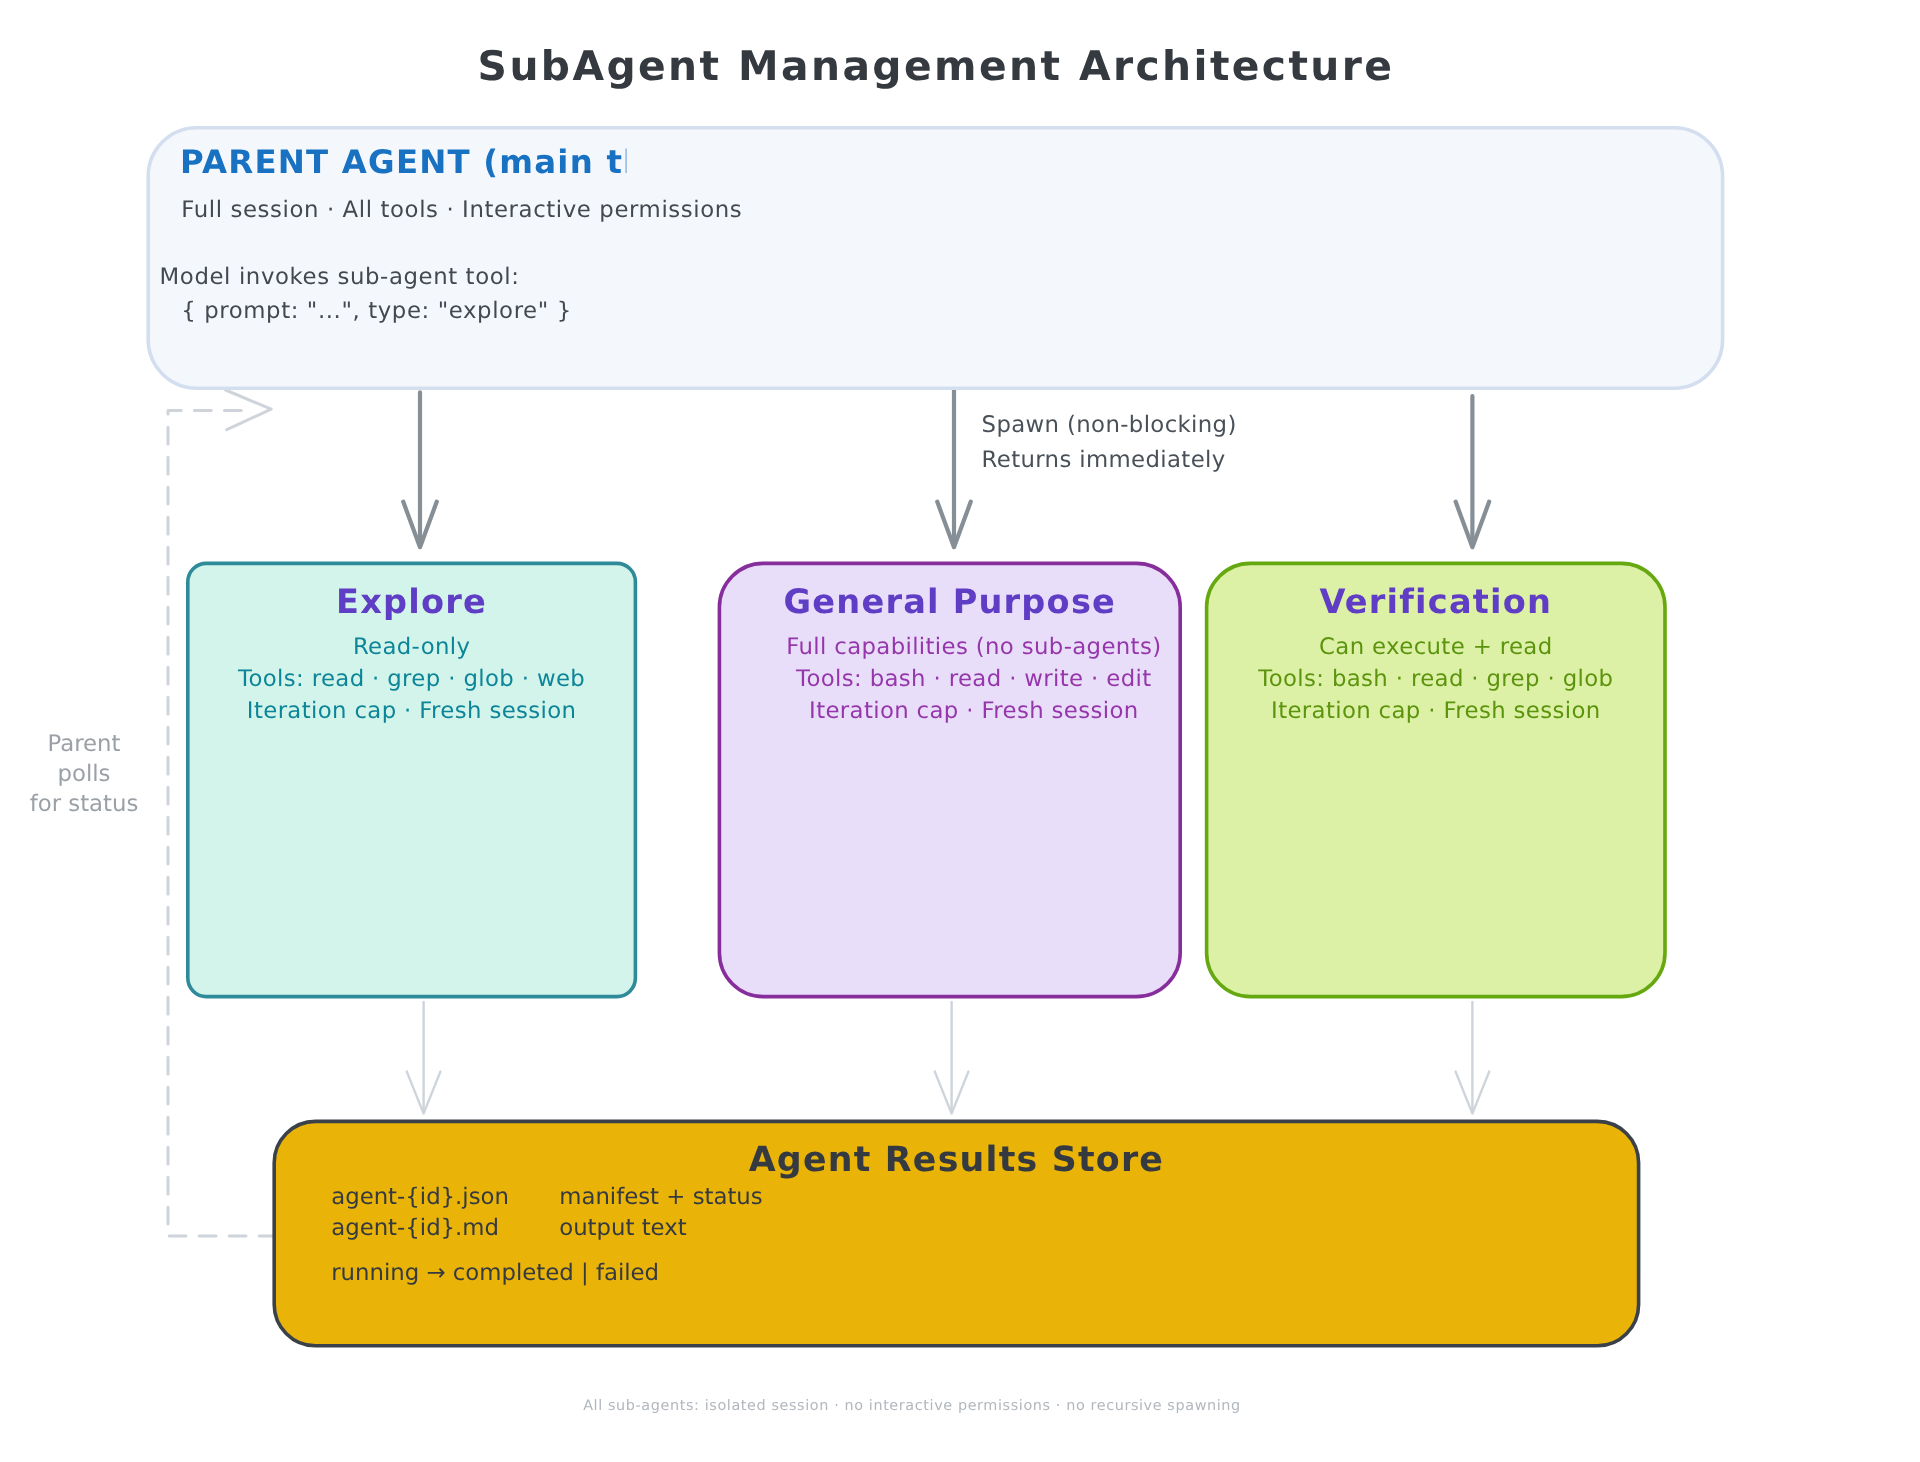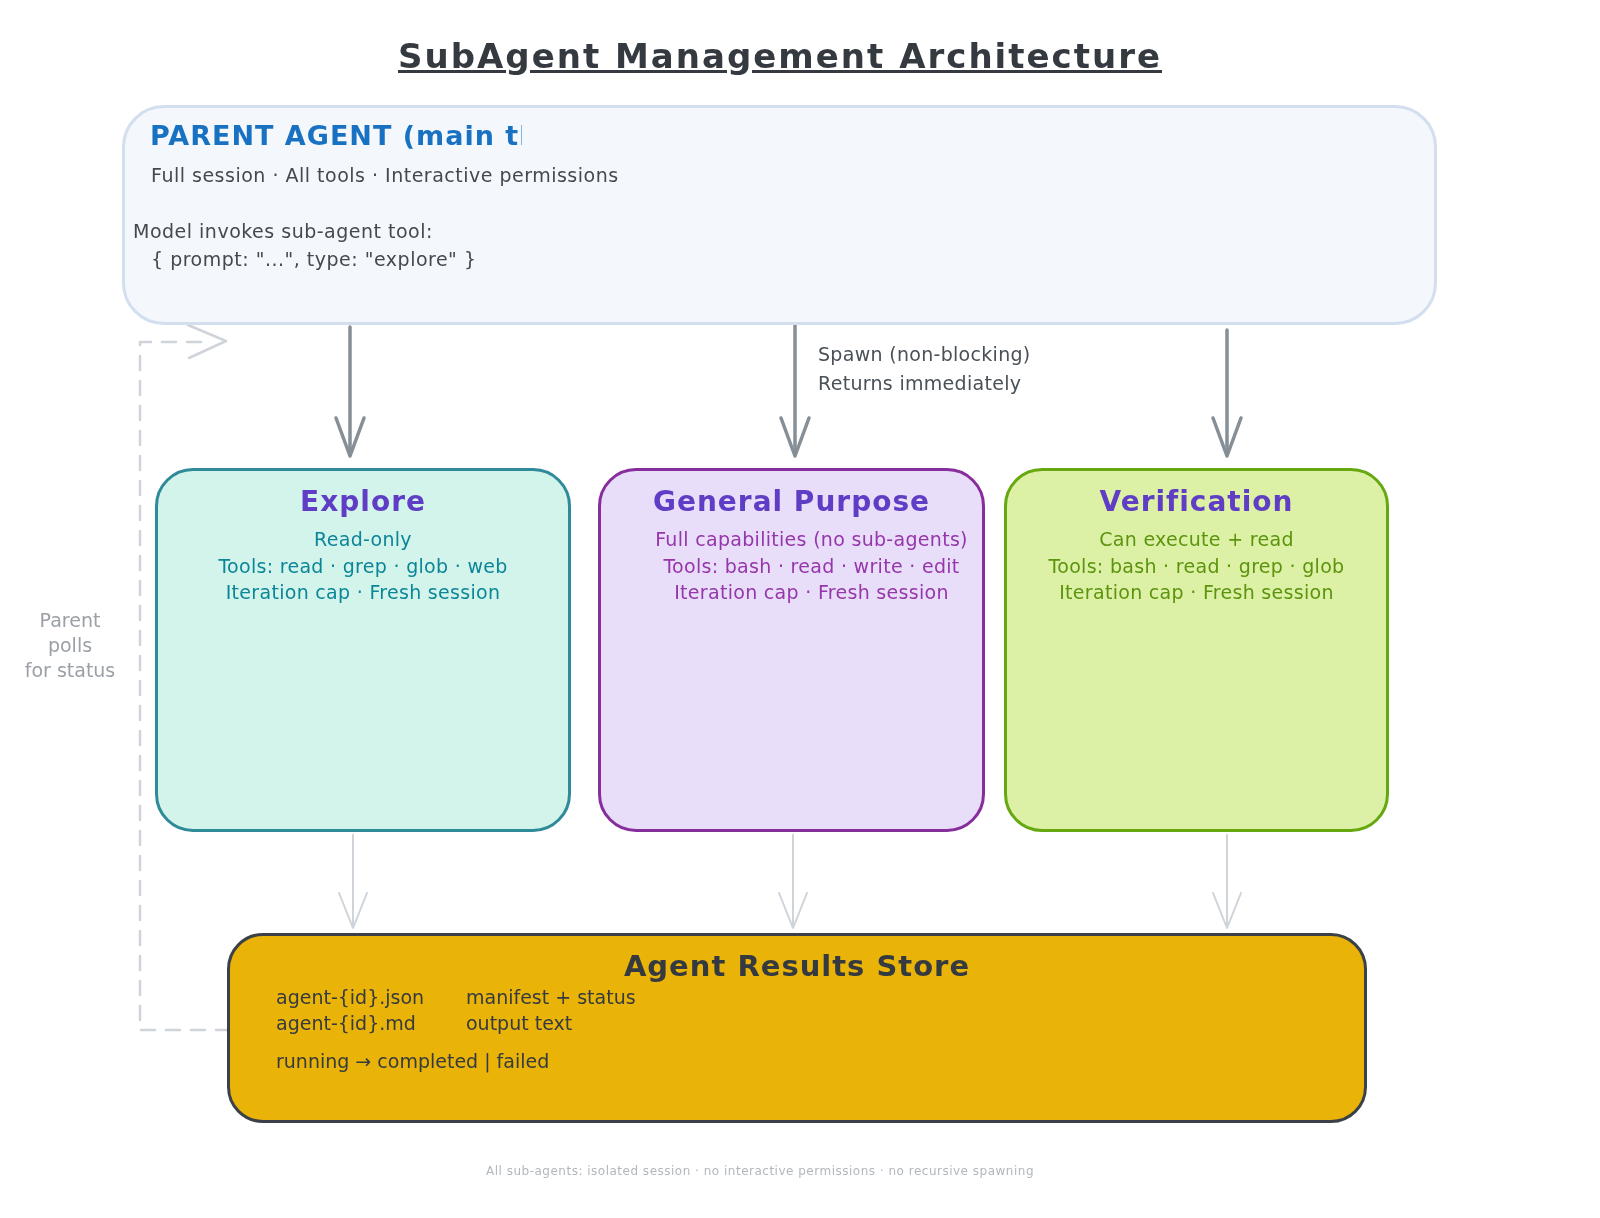--- a/index.html
+++ b/index.html
@@ -44,21 +44,21 @@
   .spawn-label { left: 818px; top: 340px; font-size: 19px; line-height: 29px; letter-spacing: 0.3px; }
   .poll-label { left: 10px; top: 608px; width: 120px; text-align: center; font-size: 19px; line-height: 25px; }
 
   
   .agent-card {
     top: 468px; height: 364px;
     border-radius: 38px;
     border: 3px solid;
     text-align: center;
   }
-  .agent-card.explore { left: 155px; width: 416px; }
+  .agent-card.explore { left: 155px; width: 376px; border-radius: 17px; }
   .agent-card.general { left: 598px; width: 387px; }
   .agent-card.verification { left: 1004px; width: 385px; }
   .agent-title {
     margin-top: 14px;
     font-size: 28px; font-weight: bold; letter-spacing: 1px;
   }
   .agent-lines { margin-top: 8px; font-size: 19px; line-height: 26.5px; letter-spacing: 0.3px; }
 
   
   .results-box {
@@ -120,21 +120,21 @@
       <line class="ln" x1="1227" y1="835" x2="1227" y2="926"></line>
       <polyline class="ln" points="1213,893 1227,928 1241,893"></polyline>
     </g>
 
     <g class="dashed-conn" style="stroke: rgb(206, 212, 218);">
       <polyline class="ln" points="230,1030 140,1030 140,342 206,342"></polyline>
       <polyline class="ln solid" points="188,325 226,341 189,358"></polyline>
     </g>
   </svg>
 
-  <div class="abs page-title" style="color: rgb(52, 58, 64); text-decoration: underline;">SubAgent Management Architecture</div>
+  <div class="abs page-title" style="color: rgb(52, 58, 64);">SubAgent Management Architecture</div>
 
   <div class="abs parent-box" style="background-color: rgb(244, 248, 253); border-color: rgb(211, 222, 239);">
     <div class="parent-title-clip">
       <span class="parent-title" style="color: rgb(25, 113, 194);">PARENT AGENT (main thr</span>
     </div>
     <div class="parent-subtitle" style="color: rgb(67, 73, 79);">Full session · All tools · Interactive permissions</div>
     <div class="parent-invoke-1" style="color: rgb(67, 73, 79);">Model invokes sub-agent tool:</div>
     <div class="parent-invoke-2" style="color: rgb(67, 73, 79);">{ prompt: "...", type: "explore" }</div>
   </div>
 

